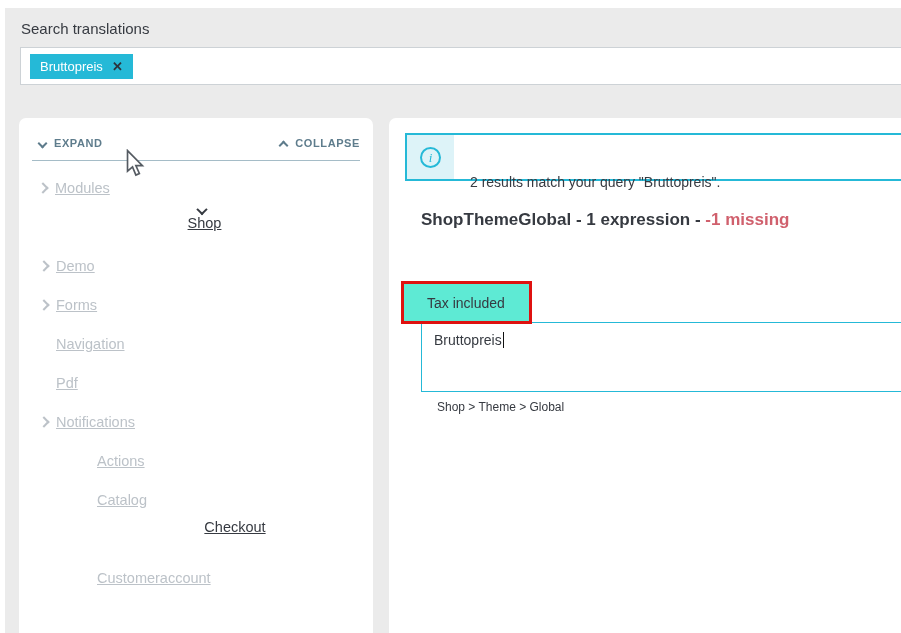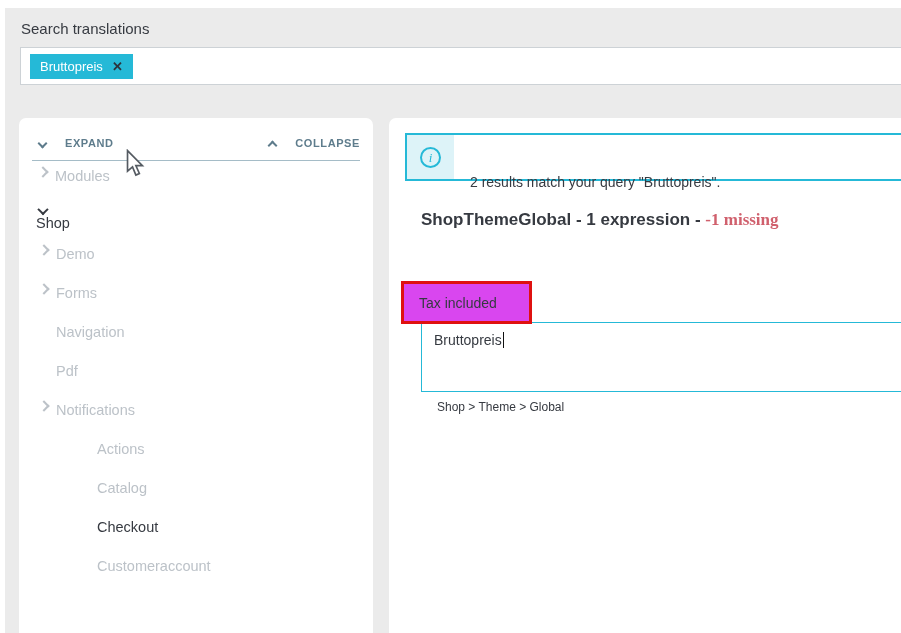--- a/index.html
+++ b/index.html
@@ -50,37 +50,37 @@
     position:absolute;background:#fff;border-radius:7px 7px 0 0;
   }
   .sidebar-card{left:19px;top:118px;width:354px;height:540px;}
   .main-card{left:389px;top:118px;width:560px;height:540px;border-radius:7px 0 0 0;}
   
   .tree-header{
     position:absolute;top:19px;left:19px;right:13px;
     display:flex;justify-content:space-between;align-items:center;
     font-size:11px;font-weight:700;letter-spacing:.6px;color:var(--header-slate);
   }
-  .tree-header .hbtn{display:inline-flex;align-items:center;gap:19px;cursor:pointer;}
+  .tree-header .hbtn{display:inline-flex;align-items:center;gap:8px;cursor:pointer;}
   .hchev{width:8px;height:8px;display:inline-block;position:relative;}
   .hchev::before{
     content:"";position:absolute;left:1px;top:1px;width:5px;height:5px;
     border-right:2px solid currentColor;border-bottom:2px solid currentColor;
   }
   .hchev-down::before{transform:rotate(45deg);}
   .hchev-up::before{transform:rotate(-135deg);top:3px;}
   .tree-divider{
     position:absolute;top:42px;left:13px;width:328px;height:1px;
     background:var(--divider);
   }
   
   .tree{position:absolute;top:50px;left:0;right:0;}
   .tree-item{
-    height:39px;display:flex;align-items:flex-start;
-    font-size:14.5px;cursor:pointer;
+    height:39px;display:flex;align-items:center;
+    font-size:14.5px;cursor:pointer;text-decoration:underline;
   }
   .tree-item.muted{color:var(--text-muted);}
   .tree-item.active{color:var(--text-dark);flex-direction:column;}
   .tree-item.lvl1{padding-left:17px;}
   .tree-item.lvl2{padding-left:18px;}
   .tree-item.lvl3{padding-left:78px;}
   .chev{width:13px;margin-right:6px;display:inline-flex;align-items:center;justify-content:center;}
   .chev::before{content:"";width:6px;height:6px;}
   .chev-right::before{border-right:2px solid currentColor;border-bottom:2px solid currentColor;transform:rotate(-45deg);}
   .chev-down::before{border-right:2px solid currentColor;border-bottom:2px solid currentColor;transform:rotate(45deg) translate(-1px,-1px);}
@@ -103,28 +103,28 @@
   }
   .alert-message{
     display:flex;align-items:center;padding-left:16px;
     font-size:14px;color:var(--text-dark);margin-top:47px;
   }
   .result-heading{
     position:absolute;left:32px;top:89px;
     font-size:17px;font-weight:700;line-height:26px;color:var(--text-dark);
     white-space:nowrap;
   }
-  .result-heading .missing{color:var(--missing-red);font-family:Liberation Serif, serif;}
+  .result-heading .missing{color:var(--missing-red);}
   .annotation-box{
     position:absolute;left:12px;top:163px;width:131px;height:43px;
     border:3px solid var(--annotation-red);
     display:flex;align-items:center;z-index:5;
   }
   .field-label{
-    padding-left:15px;font-size:14px;color:var(--text-dark);background:#d946ef;
+    padding-left:23px;font-size:14px;color:var(--text-dark);background:#5eead4;
     width:100%;height:100%;display:flex;align-items:center;
   }
   .translation-box{
     position:absolute;left:32px;top:204px;right:-30px;height:70px;
     border:1px solid var(--accent-teal);background:#fff;
     padding:9px 12px;font-size:14px;color:var(--text-dark);
     cursor:text;
   }
   .caret{
     display:inline-block;width:1px;height:16px;background:#111;

